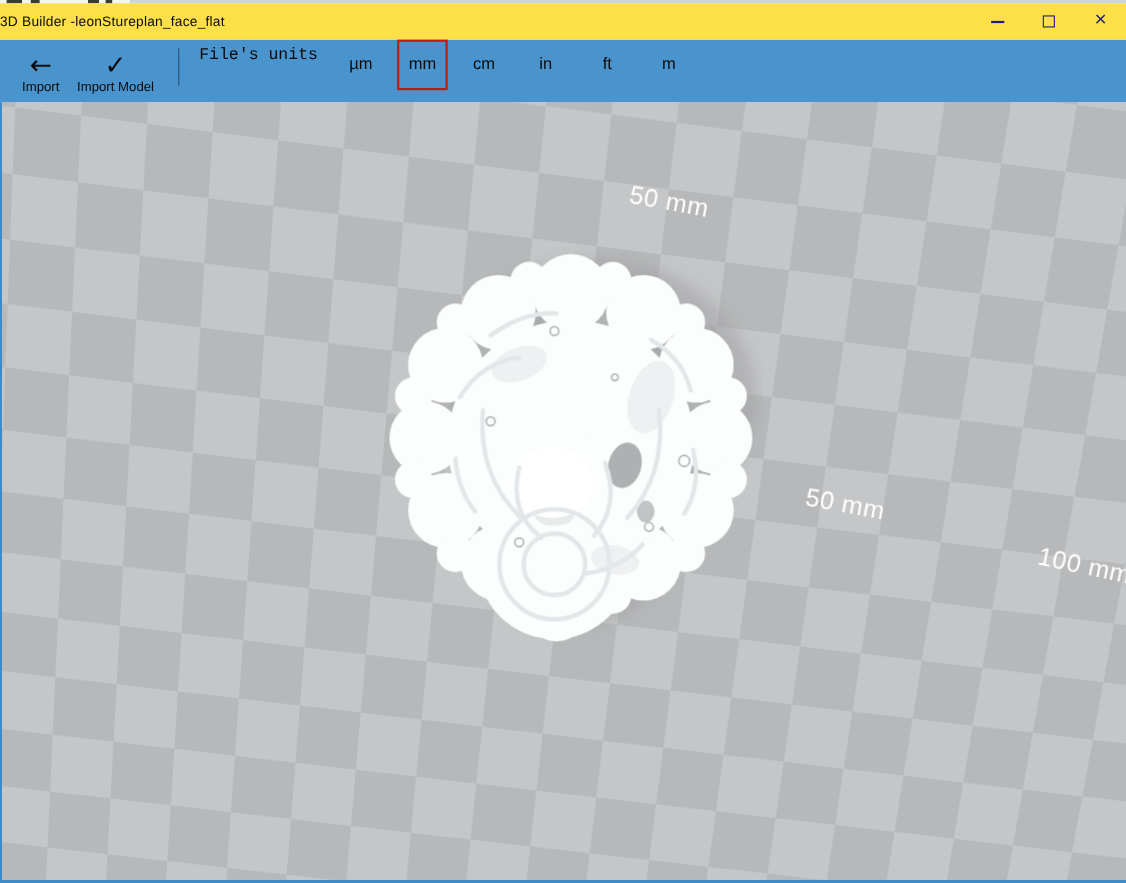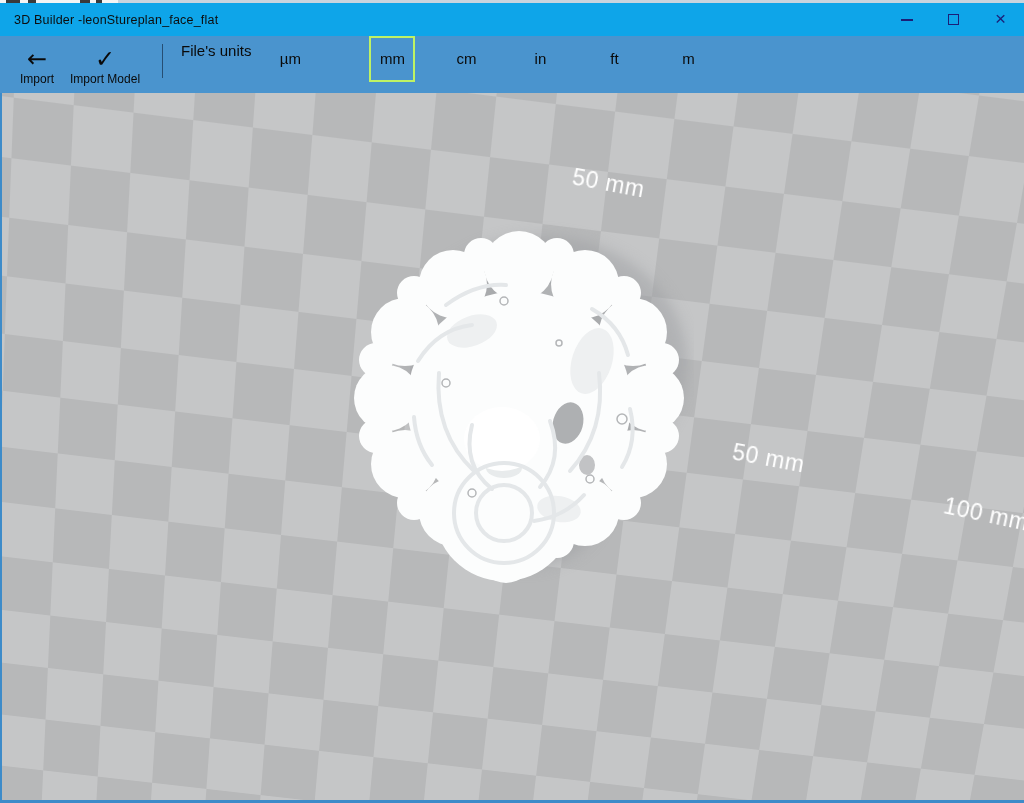--- a/index.html
+++ b/index.html
@@ -11,49 +11,49 @@
   }
   .window{position:absolute;inset:0;display:flex;flex-direction:column;}
 
   
   .top-sliver{height:3px;width:100%;background:#c9d4de;position:relative;}
   .top-sliver .white-part{position:absolute;left:0;top:0;width:118px;height:3px;background:#f4f4f4;}
   .top-sliver .mark{position:absolute;top:0;height:3px;background:#3a3a3a;}
 
   
   .titlebar{
-    height:33px;background:#0ea5e9;display:flex;align-items:center;
-    padding-left:14px;position:relative;flex:0 0 auto;
+    height:33px;background:#fde047;display:flex;align-items:center;
+    position:relative;flex:0 0 auto;
   }
   .titlebar .title{font-size:12.5px;color:#0d0d0d;letter-spacing:.2px;}
   .caption-buttons{position:absolute;right:0;top:0;height:33px;display:flex;}
   .caption-btn{width:47px;height:33px;display:flex;align-items:center;justify-content:center;cursor:default;}
   .min-glyph{width:12px;height:0;border-bottom:2px solid #1b1f78;}
   .max-glyph{width:11px;height:11px;border:1.7px solid #1b1f78;box-sizing:border-box;}
   .close-glyph{font-size:19px;line-height:19px;color:#1b1f78;font-weight:400;transform:translateY(-1px);}
 
   
   .toolbar{
     height:57px;background:#4a94ce;display:flex;align-items:center;
     padding-left:12px;flex:0 0 auto;
   }
   .tool-btn{
     display:flex;flex-direction:column;align-items:center;justify-content:center;
     gap:1px;color:#0a0a0a;padding:0 8px;transform:translateY(2px);cursor:default;
   }
   .tool-btn .t-icon{font-size:24px;line-height:24px;font-family:"DejaVu Sans","Liberation Sans",sans-serif;}
   .tool-btn .t-label{font-size:12px;line-height:14px;}
   .toolbar-sep{width:1px;height:34px;background:rgba(10,20,40,.55);margin:0 10px 0 14px;transform:translateY(-4px);}
-  .units-label{font-size:15px;color:#0a0a0a;margin:0 4px 16px 8px;transform:translateY(-6px);}
-  .units-row{display:flex;gap:28px;margin-left:12px;transform:translateY(-6px);}
+  .units-label{font-size:15px;color:#0a0a0a;margin:0 4px 16px 8px;transform:translateY(-6px);font-family:Liberation Mono, monospace;}
+  .units-row{display:flex;gap:10px;margin-left:12px;transform:translateY(-6px);}
   .unit{
     width:46px;height:46px;display:flex;align-items:center;justify-content:center;
     font-size:15px;color:#0a0a0a;box-sizing:border-box;cursor:default;
   }
-  .unit.selected{border:2px solid #bef264;margin-left:28px;}
+  .unit.selected{border:2px solid #b91c1c;}
 
   
   .viewport{
     position:relative;flex:1 1 auto;overflow:hidden;
     border-left:2px solid #3d8bc9;background:#bfc0c1;
   }
   .checker{
     position:absolute;left:-22%;top:-28%;width:165%;height:175%;
     background:repeating-conic-gradient(#b7b8b9 0 90deg,#c5c6c7 0 180deg);
     background-size:114px 114px;

